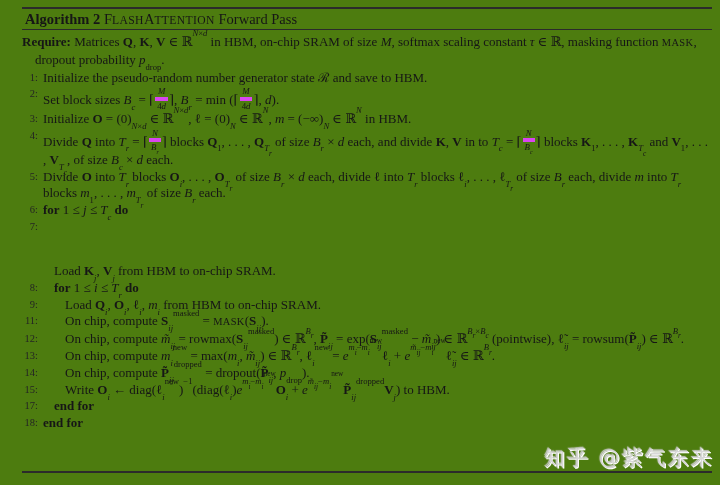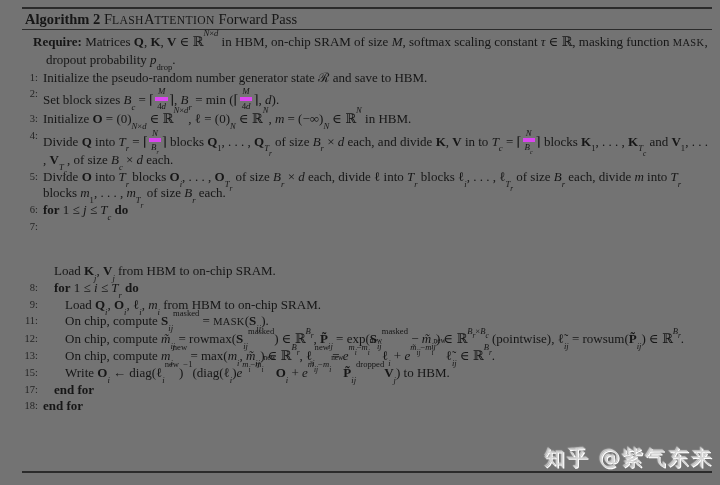--- a/index.html
+++ b/index.html
@@ -1,34 +1,34 @@
 <!DOCTYPE html>
 <html><head>
 <meta charset="utf-8">
 <style>
   html,body{margin:0;padding:0;background:#ffffff;}
   .page{
     width:720px;height:485px;position:relative;overflow:hidden;
-    background:#737373;color:#161616;
+    background:#4d7c0f;color:#161616;
     font-family:"Liberation Serif","DejaVu Serif",serif;
   }
   .rule{position:absolute;left:22px;right:8px;background:#2b2b2b;}
   .rule-top{top:7px;height:2px;}
   .rule-under-title{top:29px;height:1px;}
   .rule-bottom{top:471px;height:2px;}
   .algo-header{
     position:absolute;top:11px;left:25px;right:8px;
     font-size:14.5px;line-height:16px;white-space:nowrap;
   }
   .algo-header b{font-weight:bold;}
   .content{
     position:absolute;top:34px;left:22px;right:8px;
     font-size:13px;line-height:16.8px;
   }
-  .require{padding-left:13px;text-indent:-13px;margin-bottom:1px;margin-left:11px;}
+  .require{padding-left:13px;text-indent:-13px;margin-bottom:1px;}
   .require .req-label{font-weight:bold;}
   .algo-line{display:flex;}
   .lnum{
     flex:0 0 16px;text-align:right;margin-right:5px;
     font-size:10.5px;line-height:16.8px;color:#242424;
   }
   .lcontent{flex:1;min-width:0;}
   b{font-weight:bold;}
   i{font-style:italic;}
   sub{font-size:66%;position:relative;top:0.28em;line-height:0;}
@@ -109,20 +109,24 @@
         </div>
         <div class="algo-line">
           <span class="lnum">12:</span>
           <span class="lcontent" style="padding-left: 22px;">On chip, compute <i>m̃</i><sub><i>ij</i></sub> = rowmax(<b>S</b><sub><i>ij</i></sub><sup>masked</sup>) ∈ ℝ<sup><i>B</i><sub><i>r</i></sub></sup>, <b>P̃</b><sub><i>ij</i></sub> = exp(<b>S</b><sub><i>ij</i></sub><sup>masked</sup> − <i>m̃</i><sub><i>ij</i></sub>) ∈ ℝ<sup><i>B</i><sub><i>r</i></sub>×<i>B</i><sub><i>c</i></sub></sup> (pointwise), ℓ̃<sub><i>ij</i></sub> = rowsum(<b>P̃</b><sub><i>ij</i></sub>) ∈ ℝ<sup><i>B</i><sub><i>r</i></sub></sup>.</span>
         </div>
         <div class="algo-line">
           <span class="lnum">13:</span>
           <span class="lcontent" style="padding-left: 22px;">On chip, compute <i>m</i><sub><i>i</i></sub><sup>new</sup> = max(<i>m</i><sub><i>i</i></sub>, <i>m̃</i><sub><i>ij</i></sub>) ∈ ℝ<sup><i>B</i><sub><i>r</i></sub></sup>, ℓ<sub><i>i</i></sub><sup>new</sup> = <i>e</i><sup><i>m</i><sub><i>i</i></sub>−<i>m</i><sub><i>i</i></sub><sup>new</sup></sup>ℓ<sub><i>i</i></sub> + <i>e</i><sup><i>m̃</i><sub><i>ij</i></sub>−<i>m</i><sub><i>i</i></sub><sup>new</sup></sup>ℓ̃<sub><i>ij</i></sub> ∈ ℝ<sup><i>B</i><sub><i>r</i></sub></sup>.</span>
         </div>
         <div class="algo-line">
+          <span class="lnum">14:</span>
+          <span class="lcontent" style="padding-left: 22px;">On chip, compute <b>P̃</b><sub><i>ij</i></sub><sup>dropped</sup> = dropout(<b>P̃</b><sub><i>ij</i></sub>, <i>p</i><sub>drop</sub>).</span>
+        </div>
+        <div class="algo-line">
           <span class="lnum">15:</span>
           <span class="lcontent" style="padding-left: 22px;">Write <b>O</b><sub><i>i</i></sub> ← diag(ℓ<sub><i>i</i></sub><sup>new</sup>)<sup>−1</sup>(diag(ℓ<sub><i>i</i></sub>)<i>e</i><sup><i>m</i><sub><i>i</i></sub>−<i>m</i><sub><i>i</i></sub><sup>new</sup></sup><b>O</b><sub><i>i</i></sub> + <i>e</i><sup><i>m̃</i><sub><i>ij</i></sub>−<i>m</i><sub><i>i</i></sub><sup>new</sup></sup><b>P̃</b><sub><i>ij</i></sub><sup>dropped</sup><b>V</b><sub><i>j</i></sub>) to HBM.</span>
         </div>
         <div class="algo-line">
           <span class="lnum">17:</span>
           <span class="lcontent" style="padding-left: 11px;"><b>end for</b></span>
         </div>
         <div class="algo-line">
           <span class="lnum">18:</span>
           <span class="lcontent" style="padding-left: 0px;"><b>end for</b></span>

